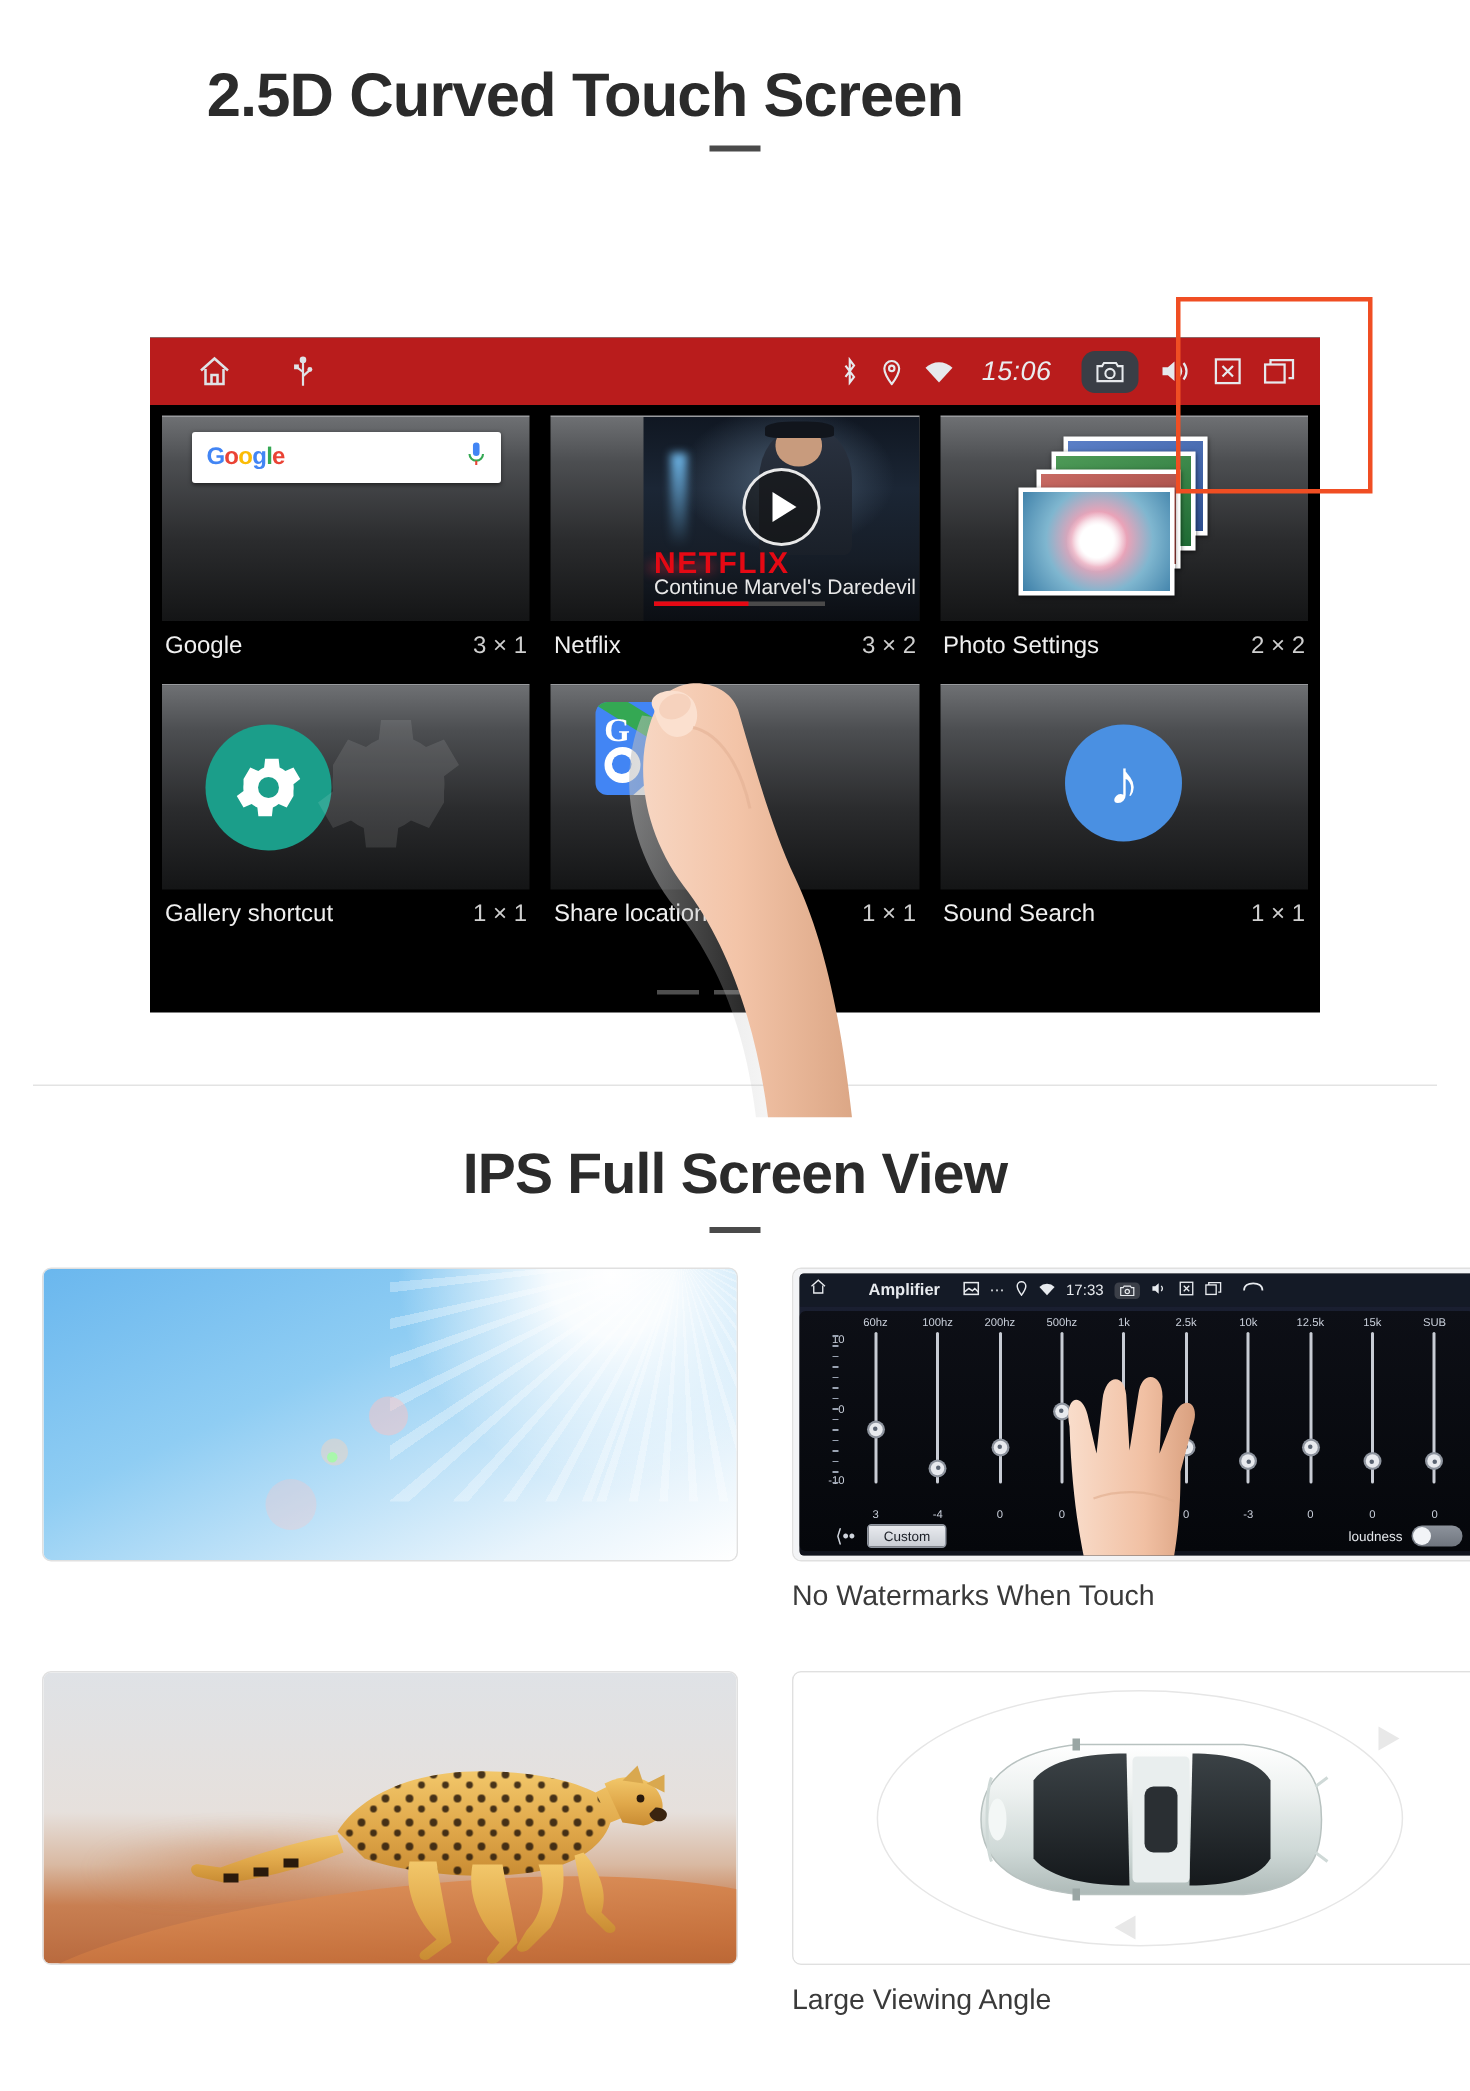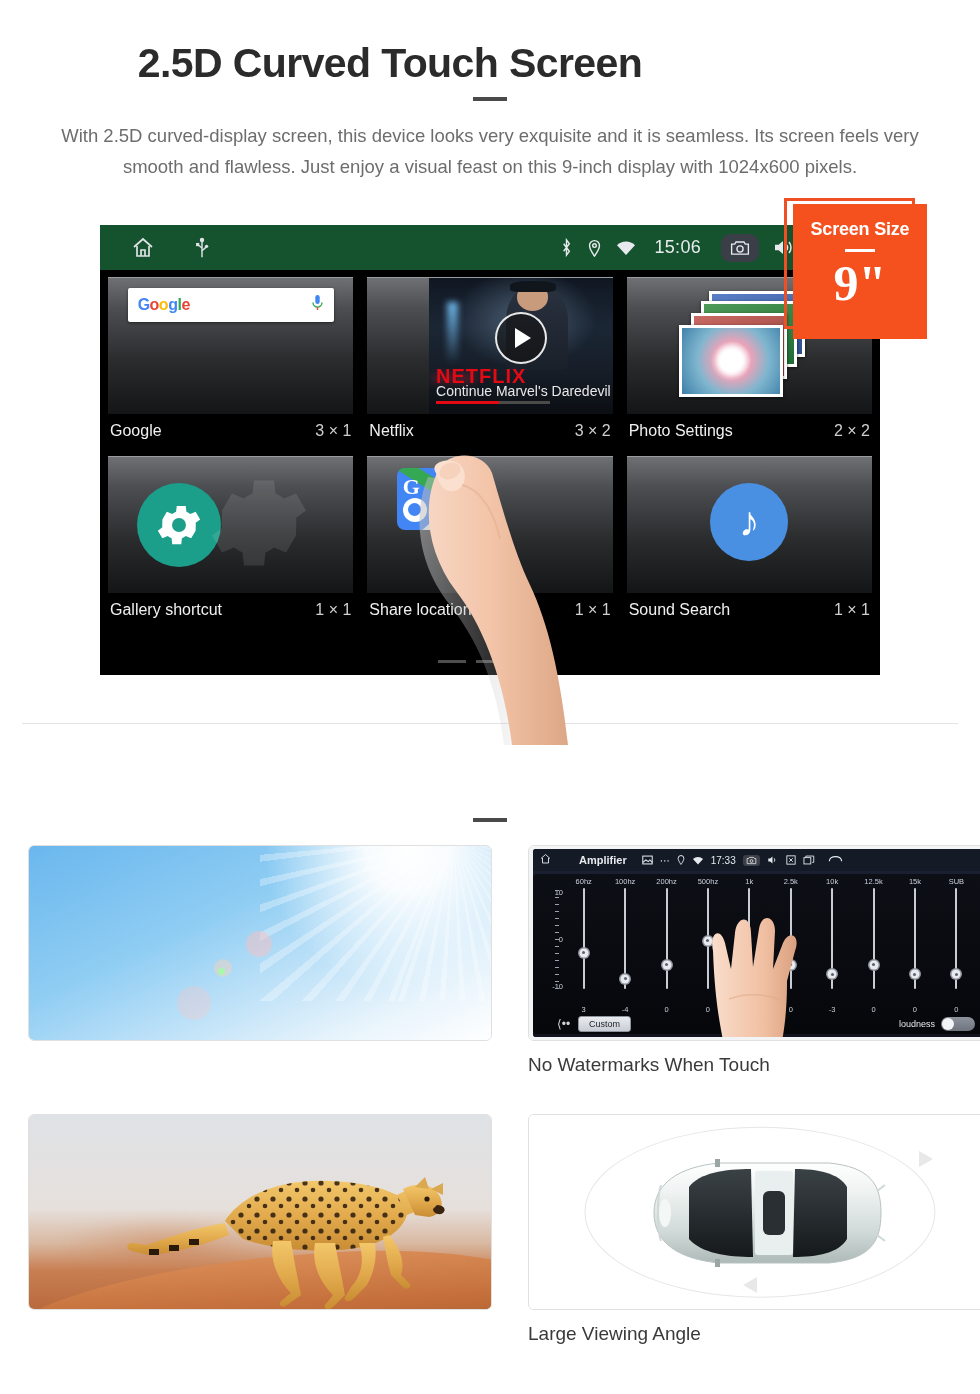--- a/index.html
+++ b/index.html
@@ -32,22 +32,22 @@
   }
 
   
   .device {
     position: absolute; left: 100px; top: 225px;
     width: 780px; height: 450px;
     background: #000; overflow: hidden;
   }
   .statusbar {
     position: absolute; left: 0; top: 0; width: 780px; height: 45px;
-    background: #14532d;
-    display: flex; align-items: center;
+    background: #b91c1c;
+    display: flex; align-items: center; font-style: italic;
   }
   .sb-left { display: flex; align-items: center; gap: 38px; padding-left: 30px; }
   .sb-right {
     margin-left: auto; display: flex; align-items: center; gap: 14px; padding-right: 16px;
   }
   .sb-ico { color: #dfe2e6; display: inline-flex; align-items: center; }
   .sb-time { color: #e9ecef; font-size: 18px; letter-spacing: .3px; margin: 0 6px 0 4px; }
   .sb-cam-wrap {
     background: #3a3e46; border-radius: 9px; padding: 5px 9px;
     display: inline-flex; align-items: center;
@@ -389,21 +389,20 @@
     width: 76%; height: 88%; border: 1px solid #e6e6e6; border-radius: 50%;
   }
 </style>
 </head>
 <body>
 
 <div class="page">
 
   <div class="sec1-title">2.5D Curved Touch Screen</div>
   <div class="rule rule1"></div>
-  <div class="sec1-sub">With 2.5D curved-display screen, this device looks very exquisite and it is seamless. Its screen feels very smooth and flawless. Just enjoy a visual feast on this 9-inch display with 1024x600 pixels.</div>
 
   <div class="device">
 
     <div class="statusbar">
       <div class="sb-left">
         <span class="sb-ico">
           <svg width="26" height="24" viewBox="0 0 24 24" fill="none" stroke="#dfe2e6" stroke-width="1.7">
             <path d="M3 11 12 3l9 8"></path>
               <path d="M6 10v10h12V10"></path>
               <path d="M10 20v-6h4v6"></path>
@@ -595,28 +594,24 @@
       </defs>
       <path d="M36 22 C 20 60, 26 110, 58 150 C 84 184, 104 224, 112 290 L 156 290 C 150 220, 140 176, 124 140 C 112 112, 104 70, 92 30 Z" fill="url(#shade)"></path>
       <path d="M46 16 C 30 48, 34 96, 64 136 C 92 172, 112 226, 120 290 L 176 290 C 168 218, 156 168, 138 130 C 122 96, 110 52, 100 18 C 92 -4, 56 -6, 46 16 Z" fill="url(#skin)"></path>
       <path d="M44 18 C 36 6, 62 0, 70 12 C 76 22, 72 34, 62 36 C 52 38, 46 28, 44 18 Z" fill="#fbe0cf"></path>
       <ellipse cx="58" cy="16" rx="11" ry="8" fill="#f6d2bd" transform="rotate(-24 58 16)"></ellipse>
       <path d="M70 30 C 88 34, 102 56, 108 84" fill="none" stroke="#e2b194" stroke-width="2" opacity=".6"></path>
     </svg>
   </div>
 
   <div class="badge-outline"></div>
-  <div class="badge">
-    <div class="badge-title">Screen Size</div>
-    <div class="badge-rule"></div>
-    <div class="badge-val">9"</div>
-  </div>
 
   <div class="divider"></div>
 
+  <div class="sec2-title">IPS Full Screen View</div>
   <div class="rule rule2"></div>
 
   <div class="cards">
 
     <div class="row">
 
       <div class="card">
         <div class="media">
           <div class="sun"></div>
           <div class="rays"></div>

